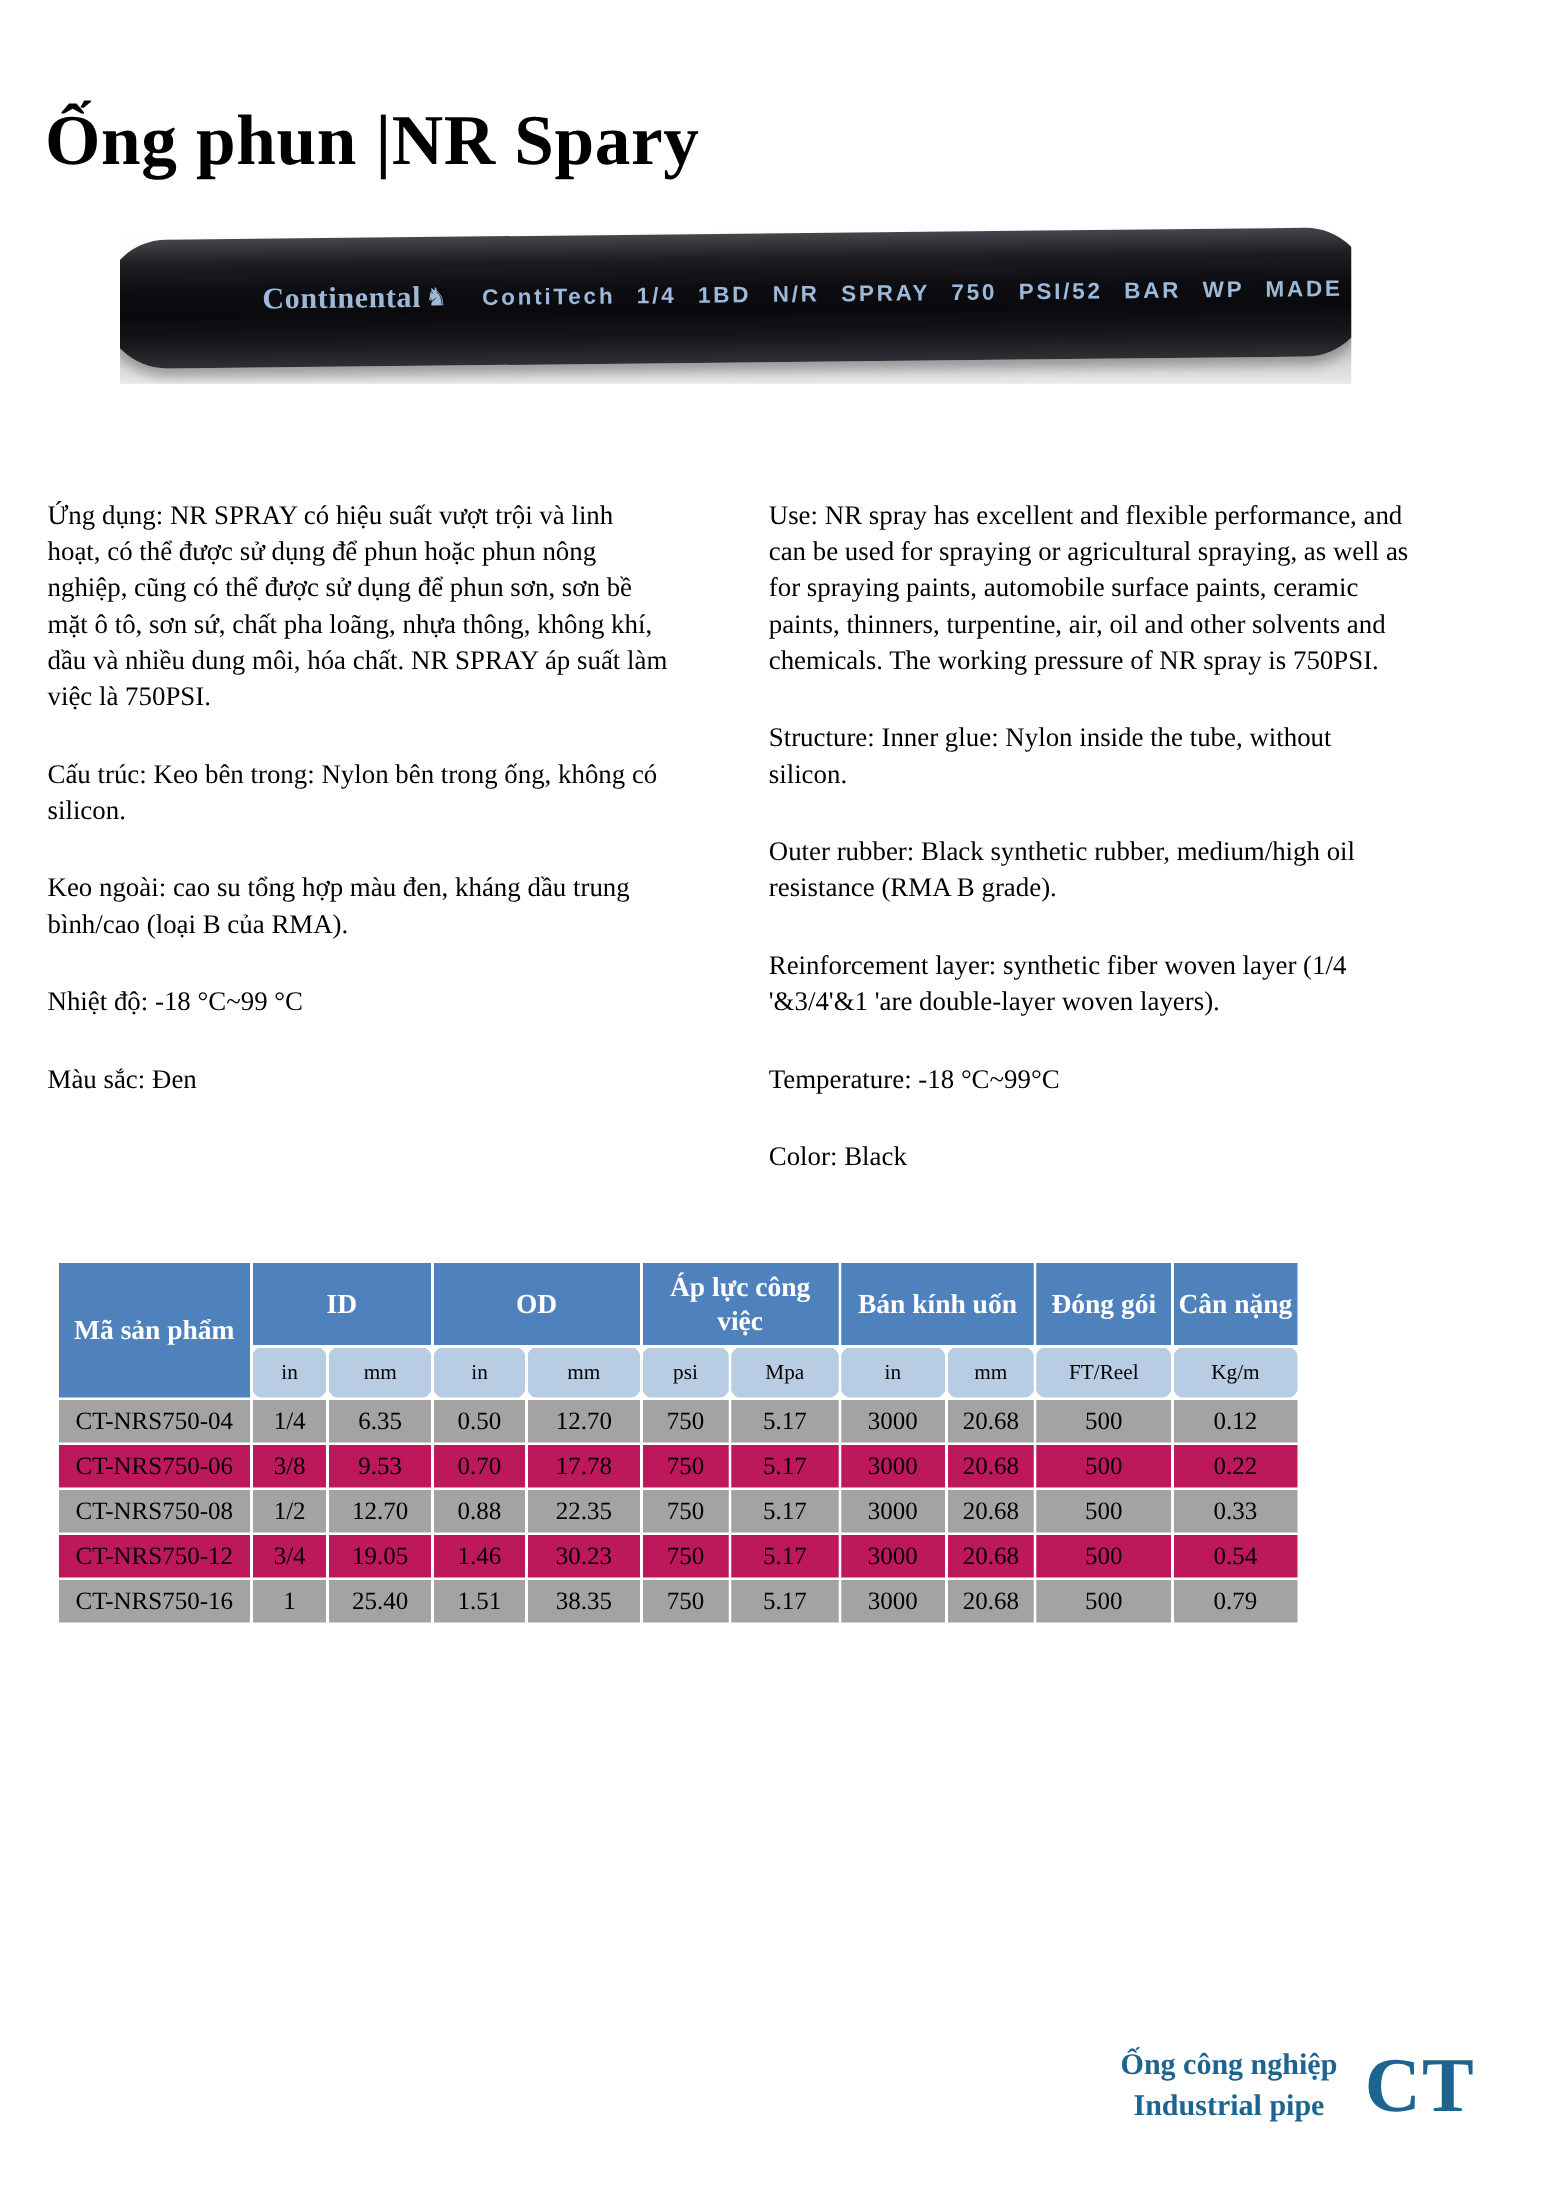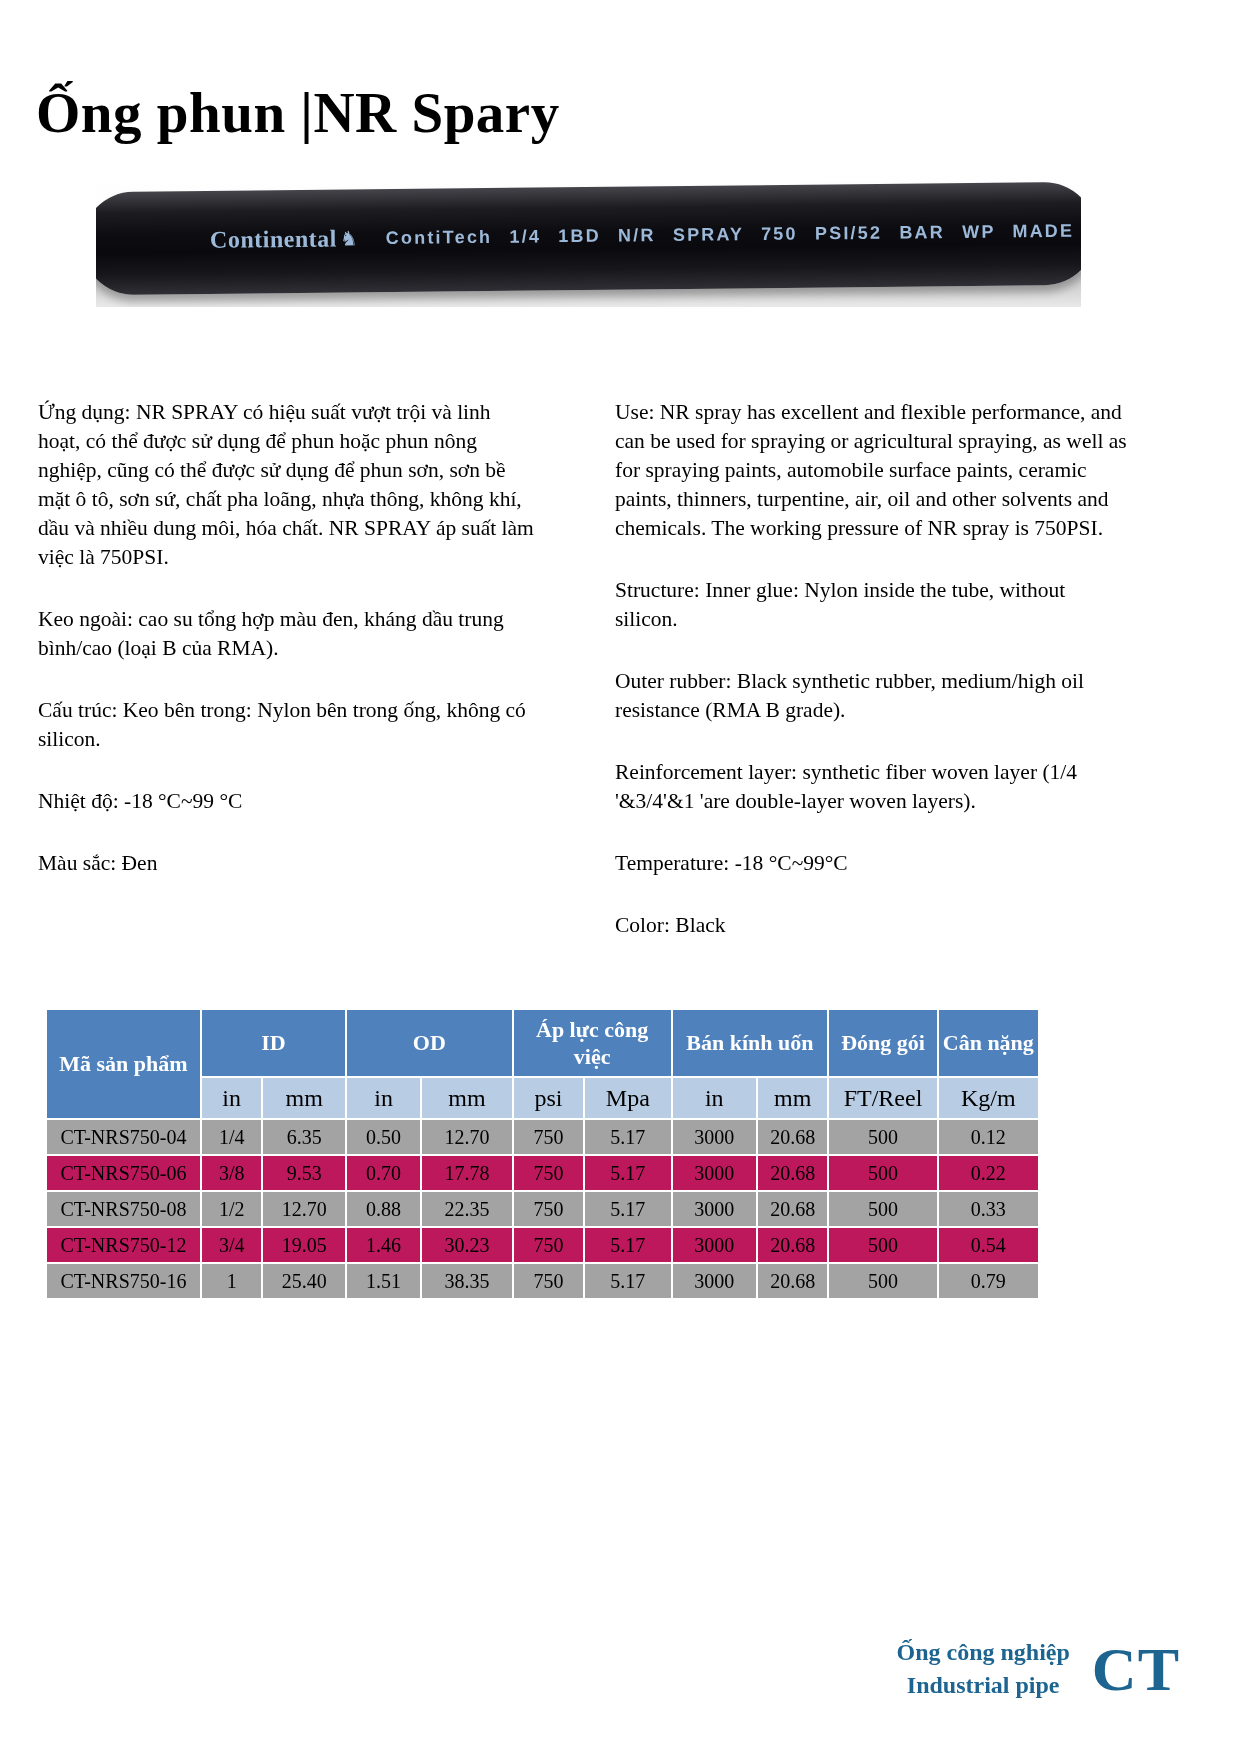--- a/index.html
+++ b/index.html
@@ -65,21 +65,21 @@
     position:absolute; left:45px; top:1008px; width:995px;
     border-collapse:collapse; text-align:center;
     table-layout:fixed;
   }
   .spec-table th, .spec-table td { border:2px solid #ffffff; padding:0 2px; overflow:hidden; }
   .spec-table thead tr.group th {
     background:#4F81BD; color:#ffffff;
     font-size:22px; font-weight:bold; height:66px; line-height:1.25;
   }
   .spec-table thead tr.units td {
-    background:#B8CCE4; font-size:24px; height:40px;
+    background:#B8CCE4; font-size:17px; height:40px;border-radius:11px;
   }
   .spec-table tbody td { font-size:20px; height:34px; }
   .spec-table tbody tr.row-light  td { background:#a3a3a3;font-family:Liberation Serif, serif; }
   .spec-table tbody tr.row-medium td { background:#be185d; }
 
   
   .footer {
     position:absolute; left:700px; top:1636px; width:480px;
     display:flex; justify-content:flex-end; align-items:center; gap:22px;
     color:#1D6590;
@@ -100,22 +100,22 @@
     <div class="hose-print">
       <span class="hose-brand">Continental</span>
       <span class="hose-horse">♞</span>
       <span class="hose-text">ContiTech 1/4 1BD N/R SPRAY 750 PSI/52 BAR WP MADE IN USA</span>
     </div>
   </div>
 </div>
 
 <div class="col col-left">
   <p>Ứng dụng: NR SPRAY có hiệu suất vượt trội và linh hoạt, có thể được sử dụng để phun hoặc phun nông nghiệp, cũng có thể được sử dụng để phun sơn, sơn bề mặt ô tô, sơn sứ, chất pha loãng, nhựa thông, không khí, dầu và nhiều dung môi, hóa chất. NR SPRAY áp suất làm việc là 750PSI.</p>
+  <p>Cấu trúc: Keo bên trong: Nylon bên trong ống, không có silicon.</p>
   <p>Keo ngoài: cao su tổng hợp màu đen, kháng dầu trung bình/cao (loại B của RMA).</p>
-  <p>Cấu trúc: Keo bên trong: Nylon bên trong ống, không có silicon.</p>
   <p>Nhiệt độ: -18 °C~99 °C</p>
   <p>Màu sắc: Đen</p>
 </div>
 
 <div class="col col-right">
   <p>Use: NR spray has excellent and flexible performance, and can be used for spraying or agricultural spraying, as well as for spraying paints, automobile surface paints, ceramic paints, thinners, turpentine, air, oil and other solvents and chemicals. The working pressure of NR spray is 750PSI.</p>
   <p>Structure: Inner glue: Nylon inside the tube, without silicon.</p>
   <p>Outer rubber: Black synthetic rubber, medium/high oil resistance (RMA B grade).</p>
   <p>Reinforcement layer: synthetic fiber woven layer (1/4 '&amp;3/4'&amp;1 'are double-layer woven layers).</p>
   <p>Temperature: -18 °C~99°C</p>

